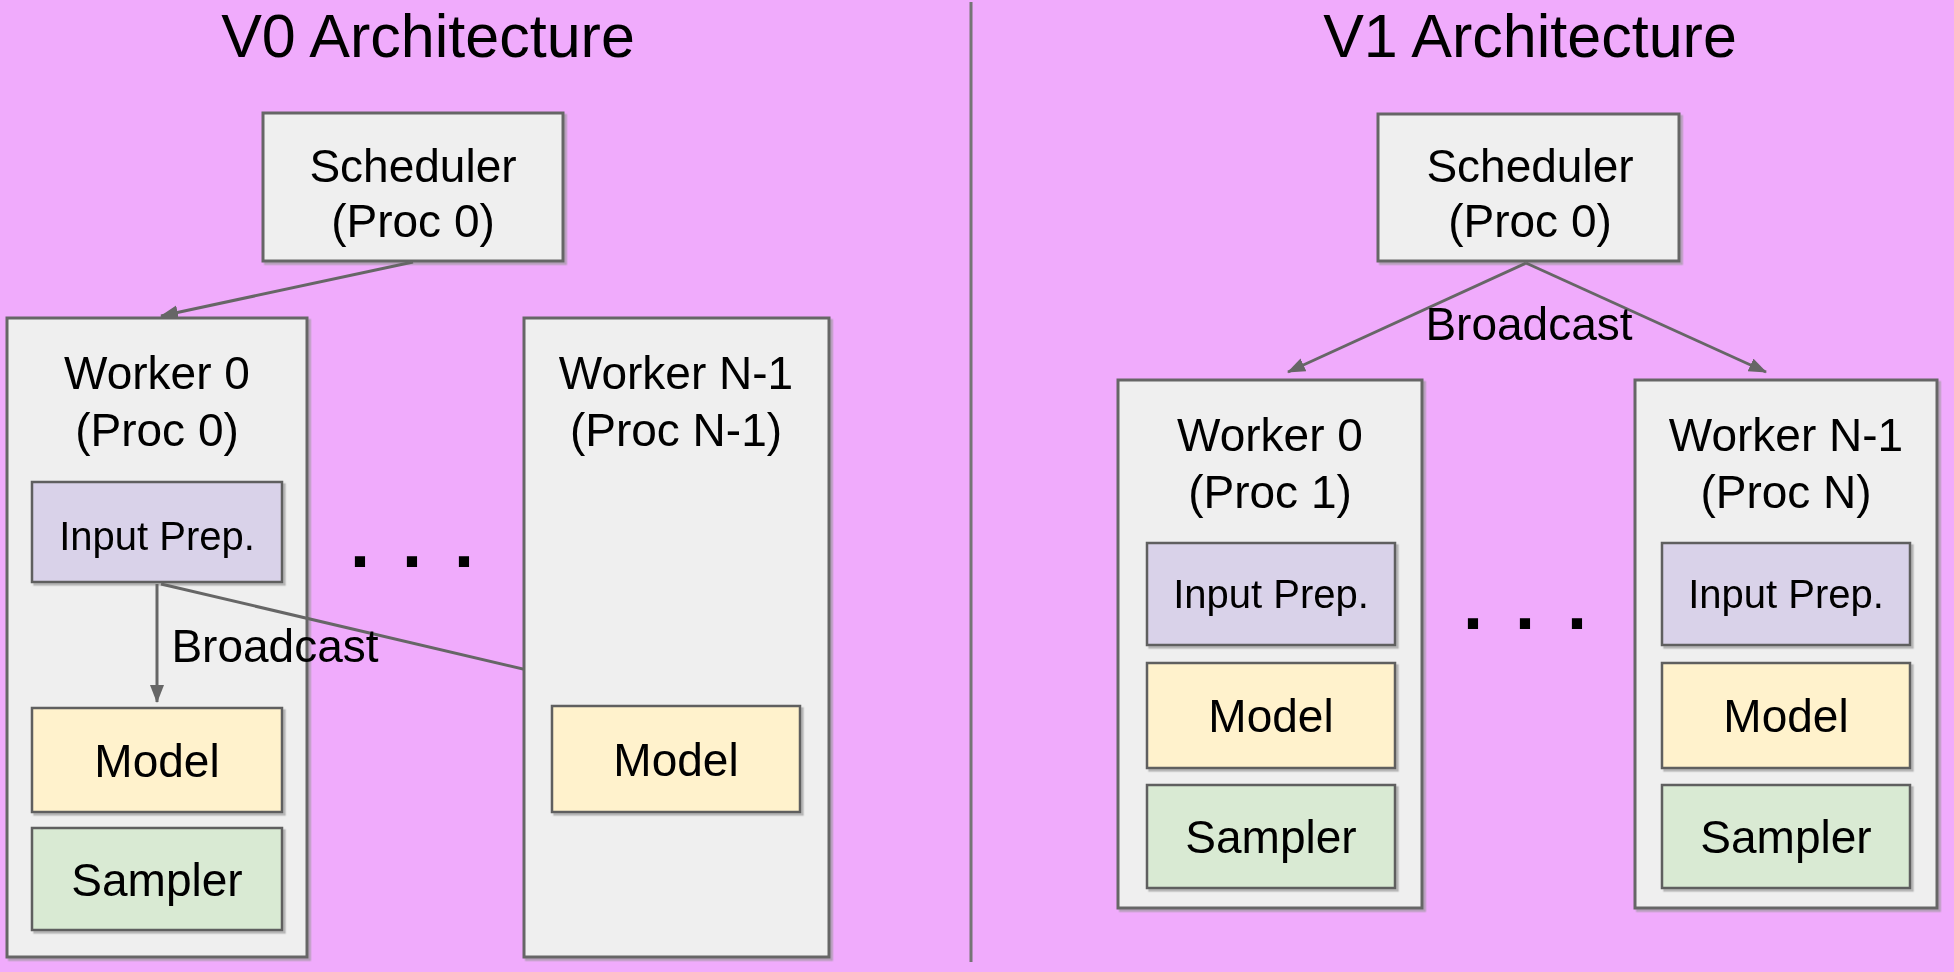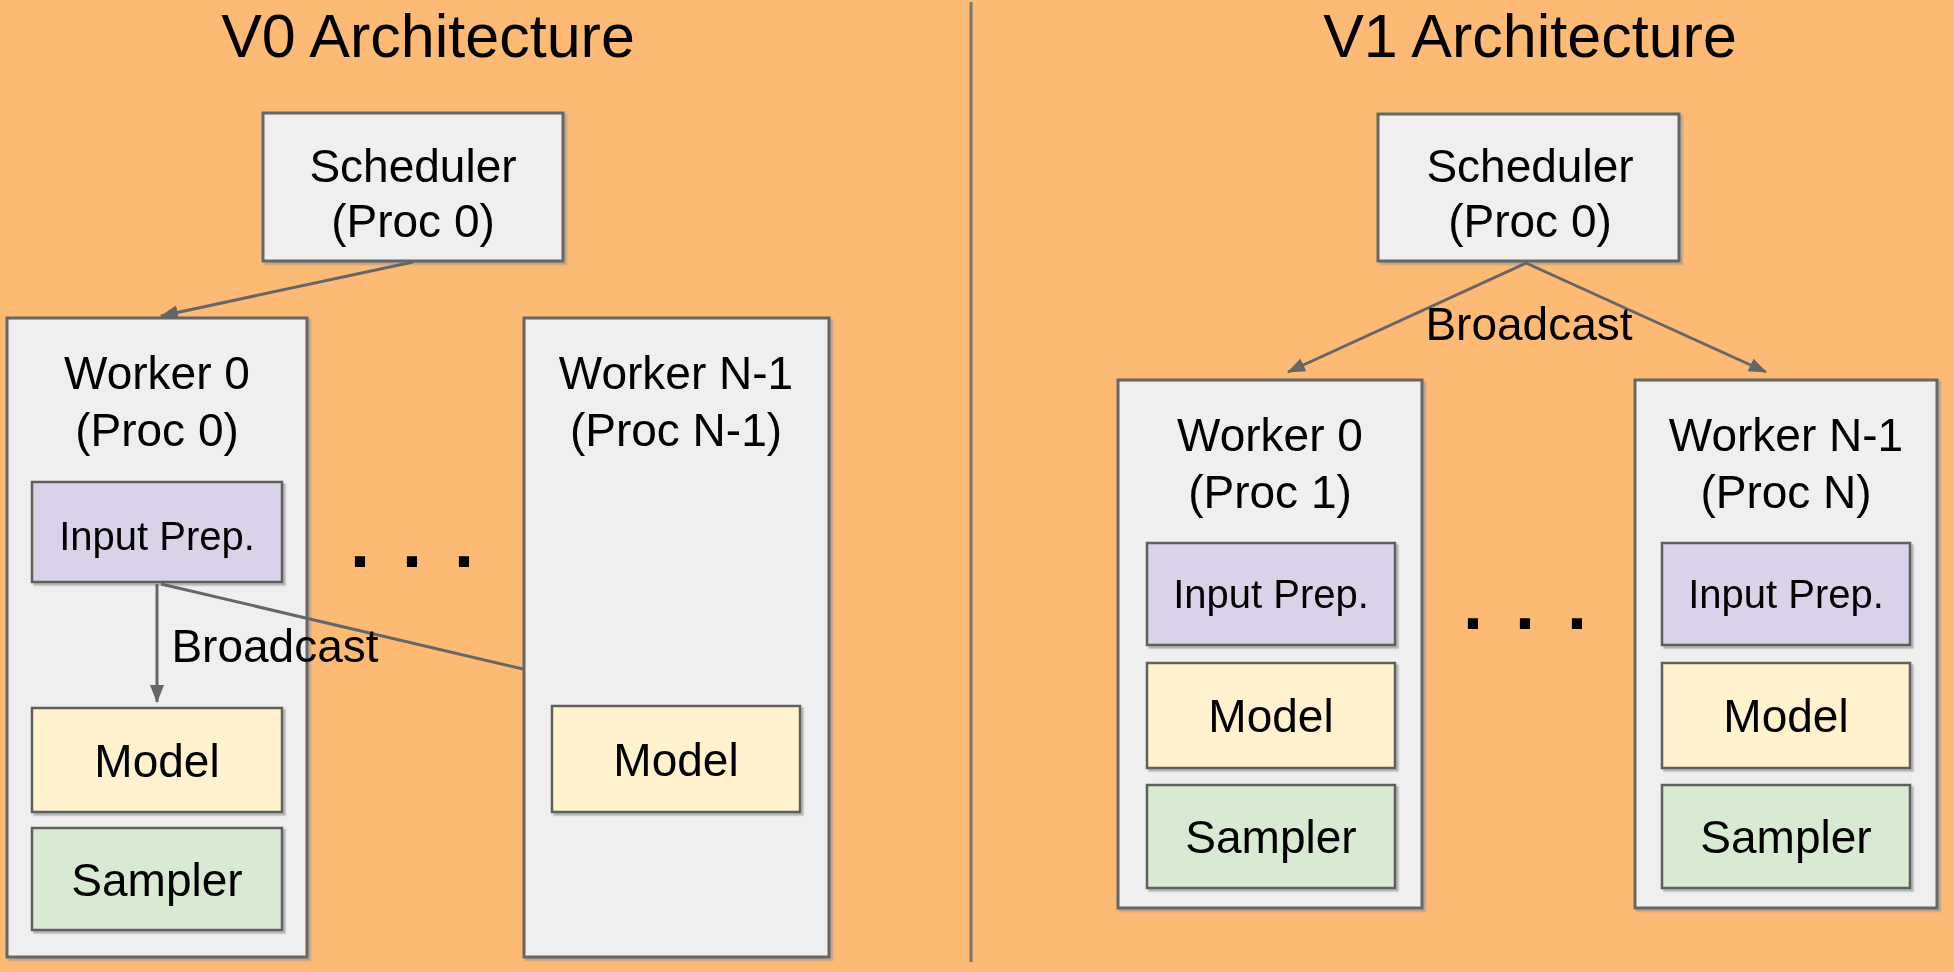--- a/index.html
+++ b/index.html
@@ -1,16 +1,16 @@
 <!DOCTYPE html>
 <html><head>
 <meta charset="utf-8">
 <style>
   html,body{margin:0;padding:0;background:#ffffff;}
-  .stage{width:1954px;height:972px;position:relative;background:#fdba74;}
+  .stage{width:1954px;height:972px;position:relative;background:#f0abfc;}
   svg{display:block;}
   text{font-family:"Liberation Sans","DejaVu Sans",sans-serif;fill:#000000;
        text-anchor:middle;dominant-baseline:central;}
   .t-title{font-size:61px;}
   .t-label{font-size:46px;}
   .t-small{font-size:40px;}
   .t-dots{font-size:72px;letter-spacing:6px;font-weight:700;}
   .outer-box{stroke:#666666;stroke-width:3;}
   .inner-box{stroke:#5f5f5f;stroke-width:2.5;}
   .arrow{stroke:#666666;stroke-width:3;fill:none;}

